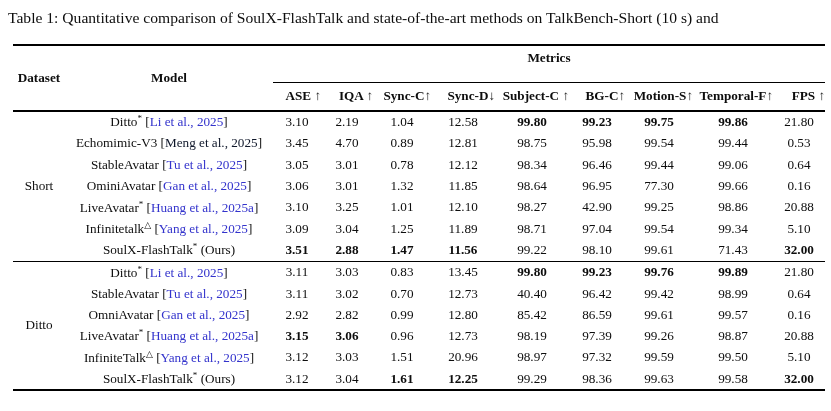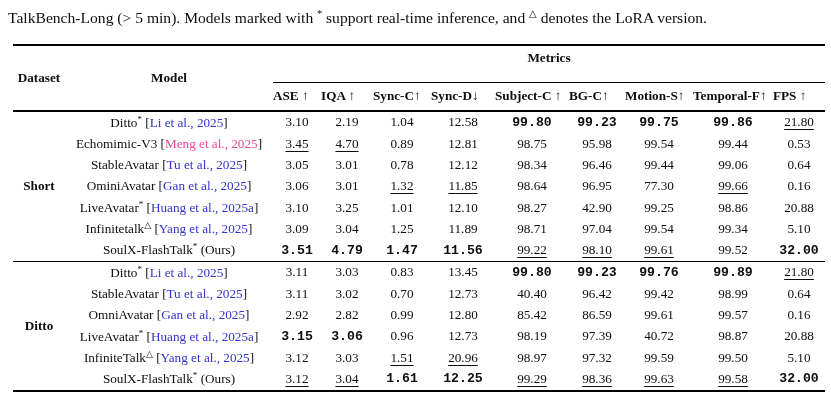--- a/index.html
+++ b/index.html
@@ -28,36 +28,36 @@
   th, td { padding: 0; font-weight: normal; }
   thead th { font-weight: bold; }
   .th-dataset, .th-model { border-bottom: 2.2px solid #000; text-align: center; }
   .th-metrics {
     border-bottom: 1px solid #000;
     text-align: center;
     padding: 4px 0 16px 0;
   }
   tr.head2 th {
     border-bottom: 2.2px solid #000;
-    text-align: left;
+    text-align: right;
     padding: 5px 0 6px 0;
     white-space: nowrap;
   }
   tbody td { height: 21.3px; text-align: center; white-space: nowrap; }
-  td.dataset-cell { vertical-align: middle; font-weight: bold; }
+  td.dataset-cell { vertical-align: middle; }
   td.model-cell sup { font-size: 9px; }
   tr.divider > td { border-top: 1.8px solid #000; }
-  td.bold { font-weight: bold; font-family: Liberation Mono, monospace; }
-  td.under { text-decoration: underline; text-underline-offset: 3px; text-decoration-thickness: 1px; }
+  td.bold { font-weight: bold; }
+  td.under { text-underline-offset: 3px; text-decoration-thickness: 1px; }
 </style>
 </head>
 <body>
 
 <div class="caption">
-  <div><span>TalkBench-Long (&gt; 5 min). Models marked with </span><sup>*</sup><span> support real-time inference, and </span><sup>△</sup><span> denotes the LoRA version.</span></div>
+  <div><span>Table 1: Quantitative comparison of SoulX-FlashTalk and state-of-the-art methods on TalkBench-Short (10 s) and</span></div>
 </div>
 
 <table class="results" id="results-table">
   <colgroup>
     <col style="width:52px">
       <col style="width:208px">
     <col style="width:48px">
       <col style="width:52px">
       <col style="width:58px">
     <col style="width:64px">
@@ -93,21 +93,21 @@
         <td>2.19</td>
         <td>1.04</td>
         <td>12.58</td>
         <td class="bold">99.80</td>
         <td class="bold">99.23</td>
         <td class="bold">99.75</td>
         <td class="bold">99.86</td>
         <td class="under">21.80</td>
       </tr>
       <tr>
-        <td class="model-cell"><span>Echomimic-V3</span> [<span style="color: #ec4899; margin-top: 42px;">Meng et al., 2025</span>]</td>
+        <td class="model-cell"><span>Echomimic-V3</span> [<span style="color: #0f172a; margin-top: 42px;">Meng et al., 2025</span>]</td>
         <td class="under">3.45</td>
         <td class="under">4.70</td>
         <td>0.89</td>
         <td>12.81</td>
         <td>98.75</td>
         <td>95.98</td>
         <td>99.54</td>
         <td>99.44</td>
         <td>0.53</td>
       </tr>
@@ -155,27 +155,27 @@
         <td>11.89</td>
         <td>98.71</td>
         <td>97.04</td>
         <td>99.54</td>
         <td>99.34</td>
         <td>5.10</td>
       </tr>
       <tr>
         <td class="model-cell"><span>SoulX-FlashTalk</span><sup>*</sup><span> (Ours)</span></td>
         <td class="bold">3.51</td>
-        <td class="bold">4.79</td>
+        <td class="bold">2.88</td>
         <td class="bold">1.47</td>
         <td class="bold">11.56</td>
         <td class="under">99.22</td>
         <td class="under">98.10</td>
         <td class="under">99.61</td>
-        <td>99.52</td>
+        <td>71.43</td>
         <td class="bold">32.00</td>
       </tr>
     </tbody>
     <tbody>
       <tr class="divider">
         <td rowspan="6" class="dataset-cell">Ditto</td>
         <td class="model-cell"><span>Ditto</span><sup>*</sup> [<span style="color: rgb(51, 51, 204);">Li et al., 2025</span>]</td>
         <td>3.11</td>
         <td>3.03</td>
         <td>0.83</td>
@@ -211,21 +211,21 @@
         <td>0.16</td>
       </tr>
       <tr>
         <td class="model-cell"><span>LiveAvatar</span><sup>*</sup> [<span style="color: rgb(51, 51, 204);">Huang et al., 2025a</span>]</td>
         <td class="bold">3.15</td>
         <td class="bold">3.06</td>
         <td>0.96</td>
         <td>12.73</td>
         <td>98.19</td>
         <td>97.39</td>
-        <td>40.72</td>
+        <td>99.26</td>
         <td>98.87</td>
         <td>20.88</td>
       </tr>
       <tr>
         <td class="model-cell"><span>InfiniteTalk</span><sup>△</sup> [<span style="color: rgb(51, 51, 204);">Yang et al., 2025</span>]</td>
         <td>3.12</td>
         <td>3.03</td>
         <td class="under">1.51</td>
         <td class="under">20.96</td>
         <td>98.97</td>

